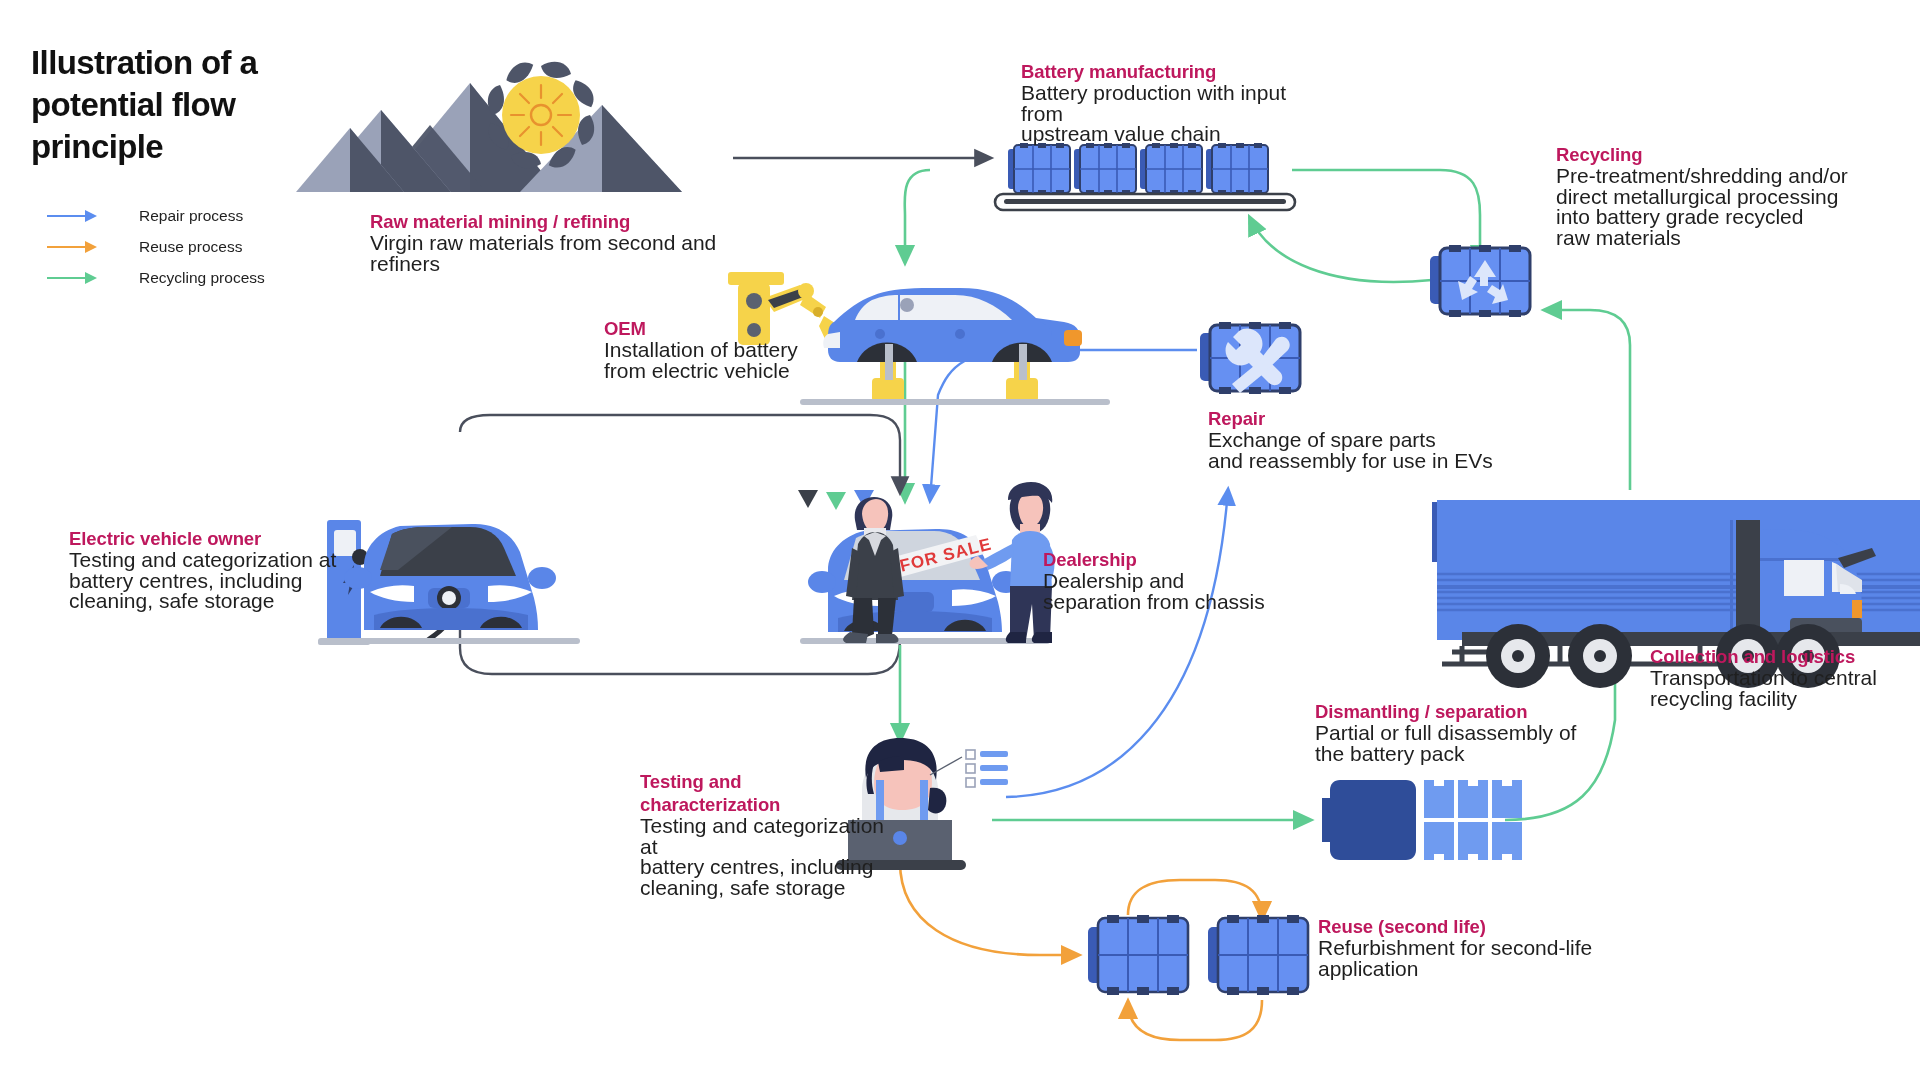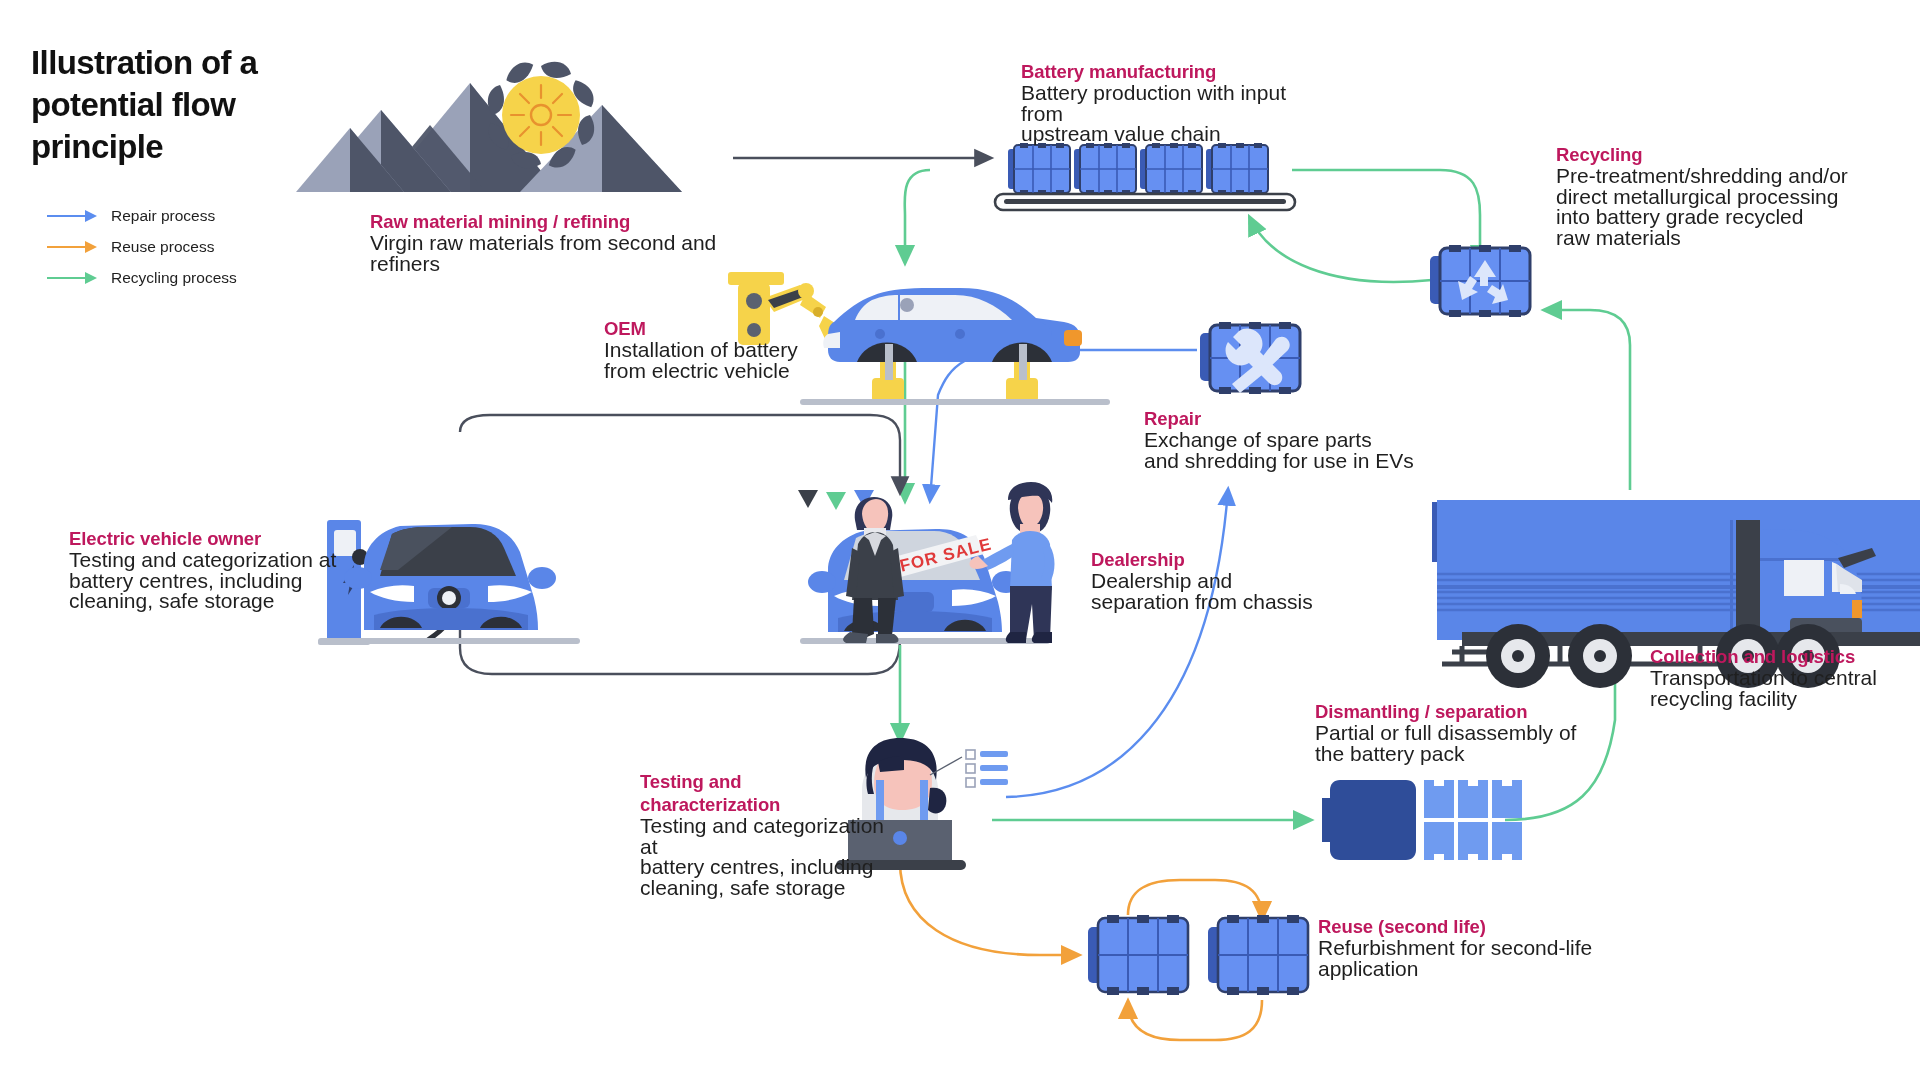--- a/index.html
+++ b/index.html
@@ -9,21 +9,21 @@
   #svglayer{position:absolute;left:0;top:0;width:1920px;height:1080px;}
 
   .txt{position:absolute;}
   .ttl{font-weight:bold;font-size:18.5px;line-height:23px;color:#be185d;letter-spacing:-.1px;}
   .sub{font-size:21px;line-height:20.5px;color:#1f1f1f;font-weight:400;}
 
   #page-title{position:absolute;left:31px;top:42px;width:330px;
       font-size:33px;font-weight:bold;line-height:42px;color:#111;letter-spacing:-.6px;}
 
   #legend{position:absolute;left:47px;top:200px;}
-  .lg-row{display:flex;align-items:center;height:31px;}
+  .lg-row{display:flex;align-items:center;height:31px;gap:28px;}
   .lg-line{position:relative;width:54px;height:14px;margin-right:10px;}
   .lg-line i{position:absolute;left:0;top:6px;width:40px;height:2.4px;display:block;}
   .lg-line b{position:absolute;left:38px;top:1px;width:0;height:0;
       border-top:6px solid transparent;border-bottom:6px solid transparent;border-left:12px solid;}
   .lg-lab{font-size:15.5px;color:#1f1f1f;}
 </style>
 </head>
 <body>
 
 <div id="stage">
@@ -492,34 +492,34 @@
     <div class="sub">into battery grade recycled</div>
     <div class="sub">raw materials</div>
   </div>
 
   <div class="txt" style="left:604px;top:317px;width:240px;">
     <div class="ttl">OEM</div>
     <div class="sub">Installation of battery</div>
     <div class="sub">from electric vehicle</div>
   </div>
 
-  <div class="txt" style="left:1144px;top:407px;width:290px;">
+  <div class="txt" style="left:1208px;top:407px;width:290px;">
     <div class="ttl">Repair</div>
     <div class="sub">Exchange of spare parts</div>
-    <div class="sub">and shredding for use in EVs</div>
+    <div class="sub">and reassembly for use in EVs</div>
   </div>
 
   <div class="txt" style="left:69px;top:527px;width:270px;">
     <div class="ttl">Electric vehicle owner</div>
     <div class="sub">Testing and categorization at</div>
     <div class="sub">battery centres, including</div>
     <div class="sub">cleaning, safe storage</div>
   </div>
 
-  <div class="txt" style="left:1091px;top:548px;width:260px;">
+  <div class="txt" style="left:1043px;top:548px;width:260px;">
     <div class="ttl">Dealership</div>
     <div class="sub">Dealership and</div>
     <div class="sub">separation from chassis</div>
   </div>
 
   <div class="txt" style="left:1650px;top:645px;width:290px;">
     <div class="ttl">Collection and logistics</div>
     <div class="sub">Transportation to central</div>
     <div class="sub">recycling facility</div>
   </div>

